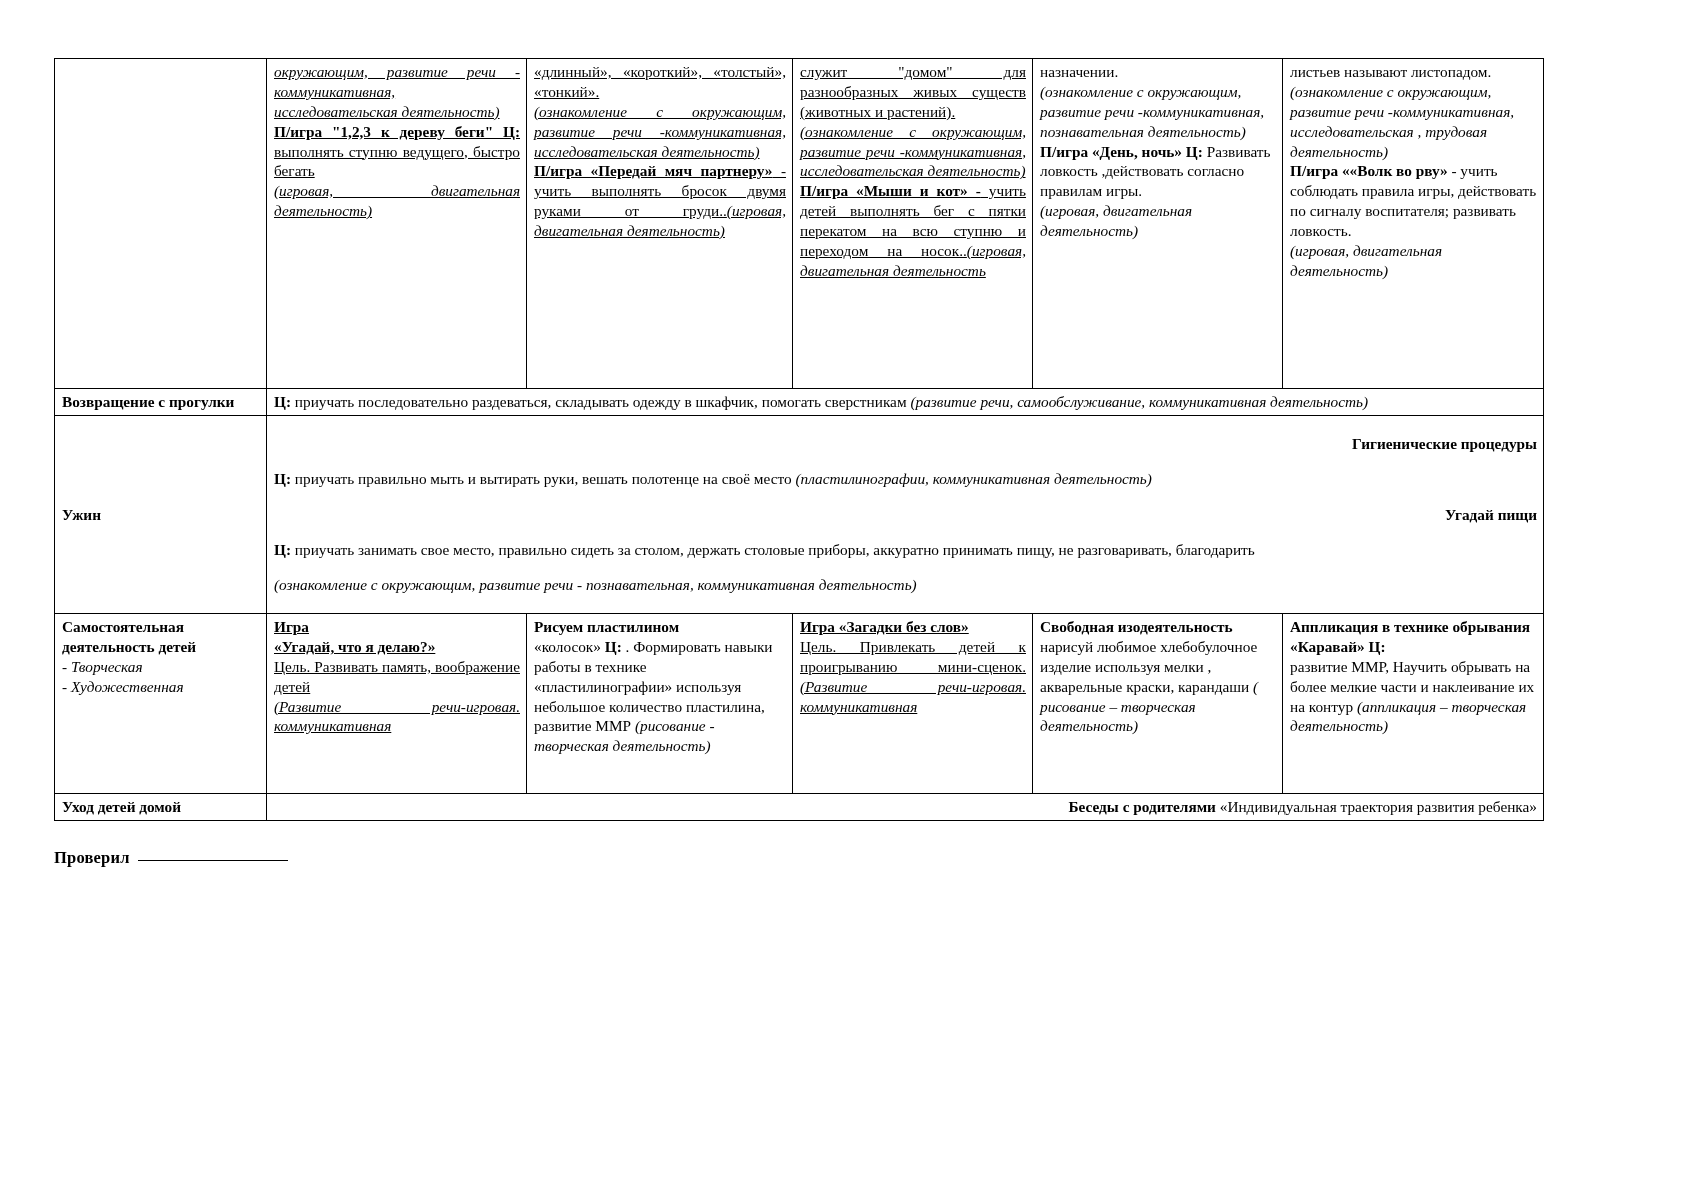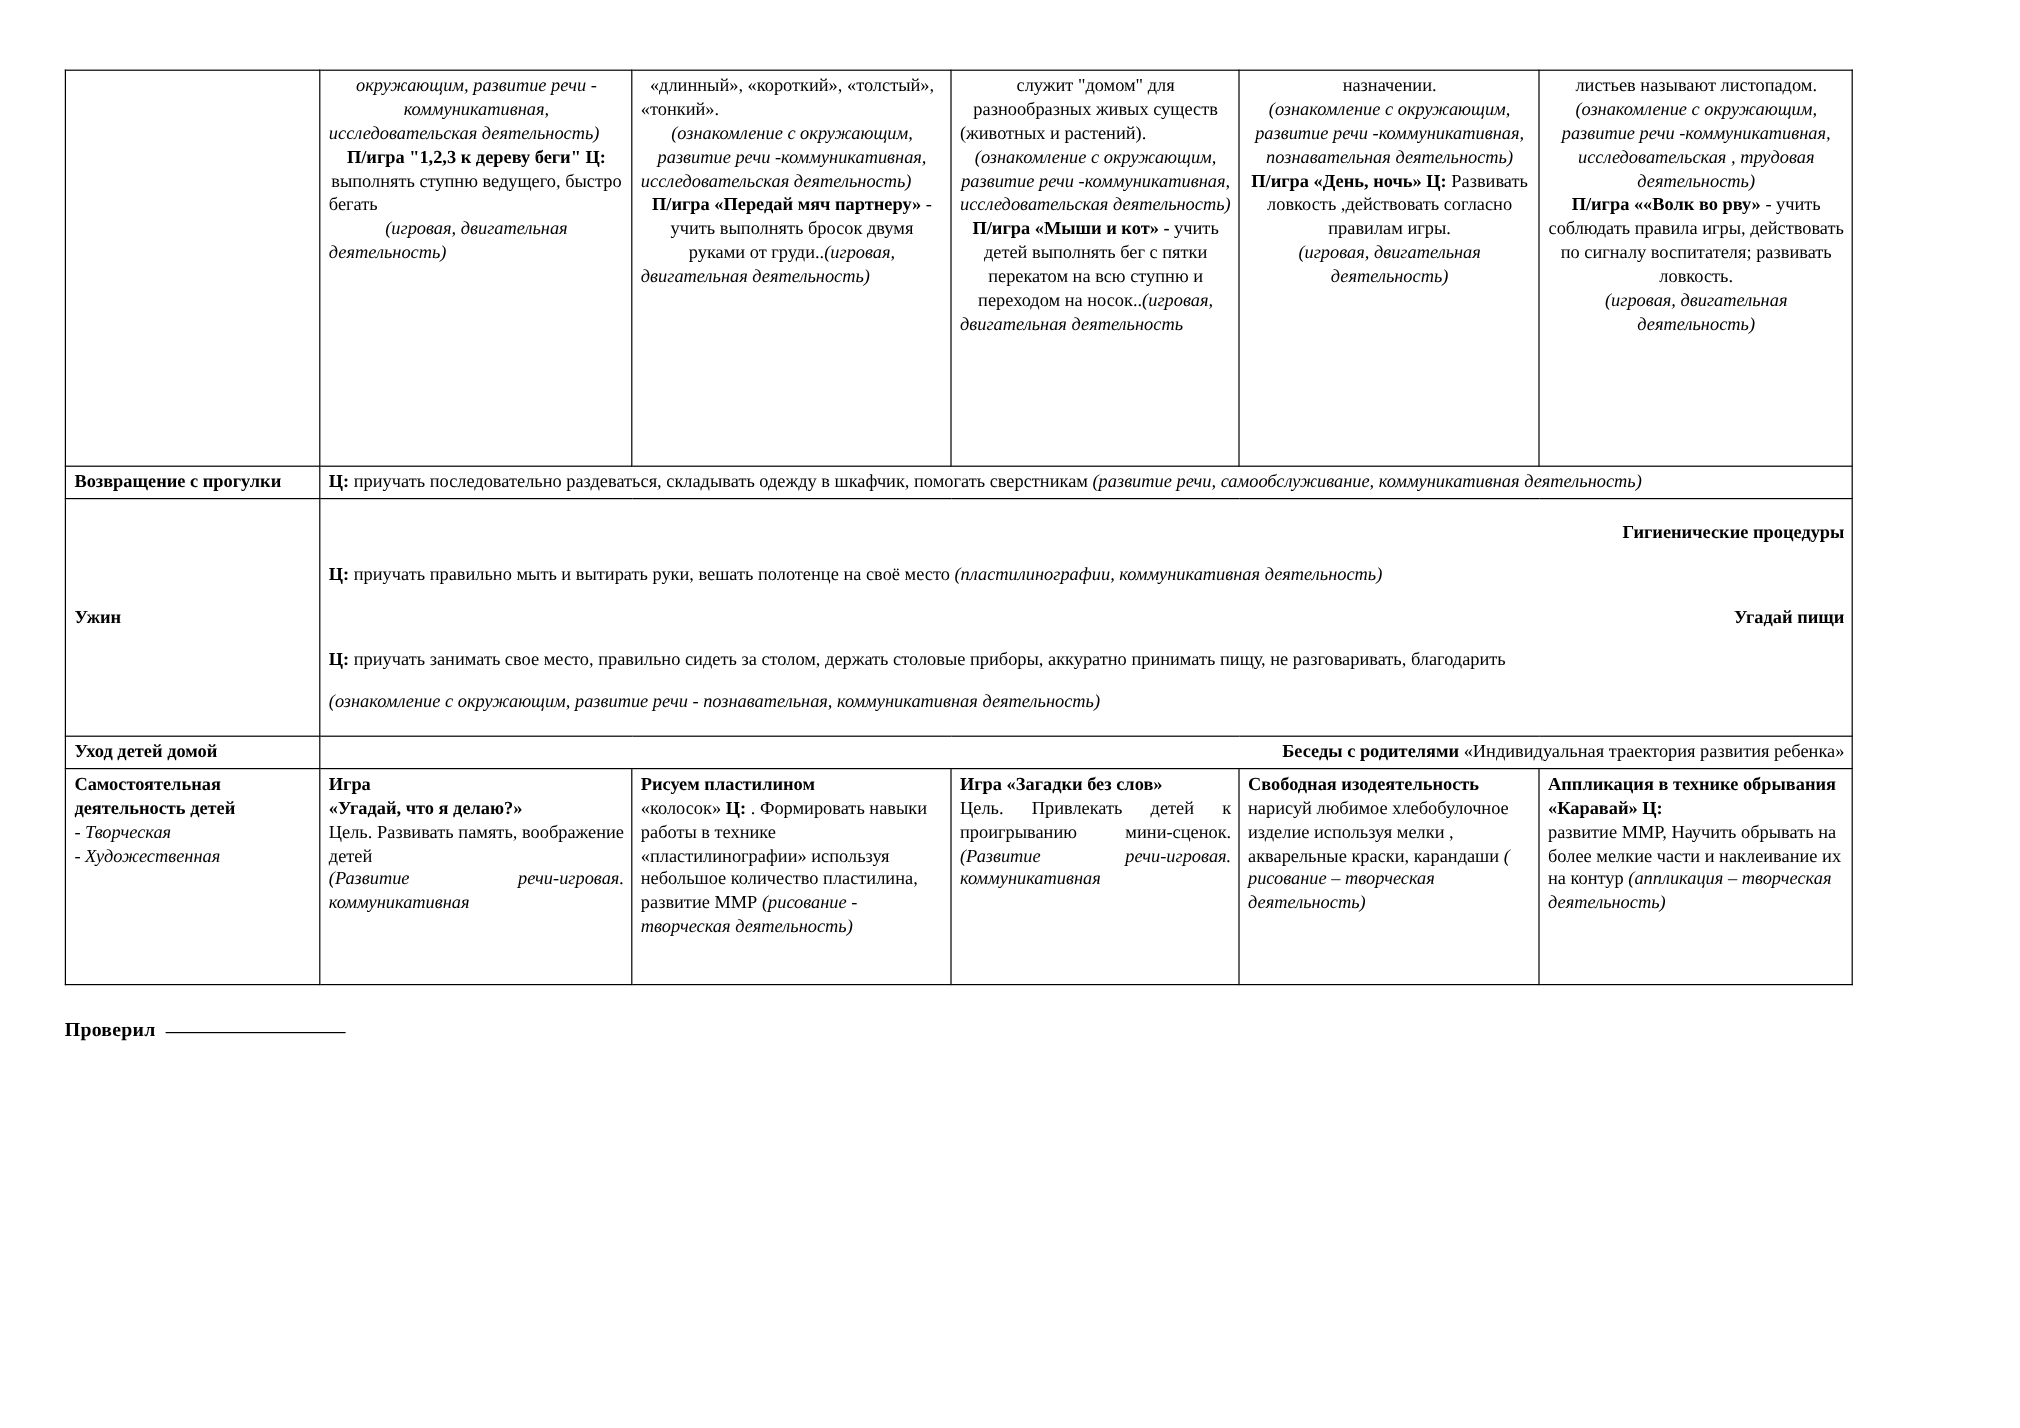--- a/index.html
+++ b/index.html
@@ -35,21 +35,21 @@
   }
   col.c0 { width: 212px; }
   col.c1 { width: 260px; }
   col.c2 { width: 266px; }
   col.c3 { width: 240px; }
   col.c4 { width: 250px; }
   col.c5 { width: 261px; }
 
   .b    { font-weight: bold; }
   .i    { font-style: italic; }
-  .just { text-align: justify; text-align-last: left; }
+  .just { text-align: justify; text-align-last: left; text-decoration: underline; }
   .ctr  { text-align: right; }
   .cell-p { margin: 0; }
   .cell-p + .cell-p { margin-top: 0; }
 
   .row-label { font-weight: bold; margin-top: 48px; }
 
   .wide-cell { padding: 4px 8px 5px 8px; }
   .wide-cell .line { margin: 0; font-family: Liberation Serif, serif; }
 
   .uzhin-cell { padding: 5px 8px 6px 8px; }
@@ -61,21 +61,21 @@
     letter-spacing: .2px;
   }
   .signature .rule {
     display: inline-block;
     width: 150px;
     border-bottom: 1.6px solid #000;
     margin-left: 8px;
     vertical-align: 2px;
     height: 14px;
   }
-  .tall-first td { height: 330px; text-align: center; }
+  .tall-first td { height: 330px; }
 </style>
 </head>
 <body>
 
 <div class="page">
 
   <table class="plan">
     <colgroup>
       <col class="c0">
         <col class="c1">
@@ -133,27 +133,20 @@
         <td class="row-label" style="vertical-align:middle;">Ужин</td>
         <td class="uzhin-cell" colspan="5">
           <p class="line ctr b">Гигиенические процедуры</p>
           <p class="line"><span class="b">Ц:</span><span> приучать правильно мыть и вытирать руки, вешать полотенце на своё место </span><span class="i">(пластилинографии, коммуникативная деятельность)</span></p>
           <p class="line ctr b">Угадай пищи</p>
           <p class="line"><span class="b">Ц:</span><span> приучать занимать свое место, правильно сидеть за столом, держать столовые приборы, аккуратно принимать пищу, не разговаривать, благодарить</span></p>
           <p class="line i">(ознакомление с окружающим, развитие речи - познавательная, коммуникативная деятельность)</p>
         </td>
       </tr>
 
-      <tr>
-        <td class="row-label">Уход детей домой</td>
-        <td class="wide-cell ctr" colspan="5">
-          <p class="line"><span class="b">Беседы с родителями</span><span> «Индивидуальная траектория развития ребенка»</span></p>
-        </td>
-      </tr>
-
       <tr style="height:180px;">
         <td>
           <p class="cell-p b">Самостоятельная</p>
           <p class="cell-p b">деятельность детей</p>
           <p class="cell-p i">- Творческая</p>
           <p class="cell-p i">- Художественная</p>
         </td>
 
         <td class="just">
           <p class="cell-p b">Игра</p>
@@ -176,20 +169,27 @@
           <p class="cell-p b">Свободная изодеятельность</p>
           <p class="cell-p"><span>нарисуй любимое хлебобулочное изделие используя мелки , акварельные краски, карандаши </span><span class="i">( рисование – творческая деятельность)</span></p>
         </td>
 
         <td>
           <p class="cell-p b">Аппликация в технике обрывания «Каравай» Ц:</p>
           <p class="cell-p"><span>развитие ММР, Научить обрывать на более мелкие части и наклеивание их на контур </span><span class="i">(аппликация – творческая деятельность)</span></p>
         </td>
       </tr>
 
+      <tr>
+        <td class="row-label">Уход детей домой</td>
+        <td class="wide-cell ctr" colspan="5">
+          <p class="line"><span class="b">Беседы с родителями</span><span> «Индивидуальная траектория развития ребенка»</span></p>
+        </td>
+      </tr>
+
     </tbody>
   </table>
 
   <div class="signature">
     <span>Проверил</span><span class="rule"></span>
   </div>
 
 </div>
 
 </body></html>

